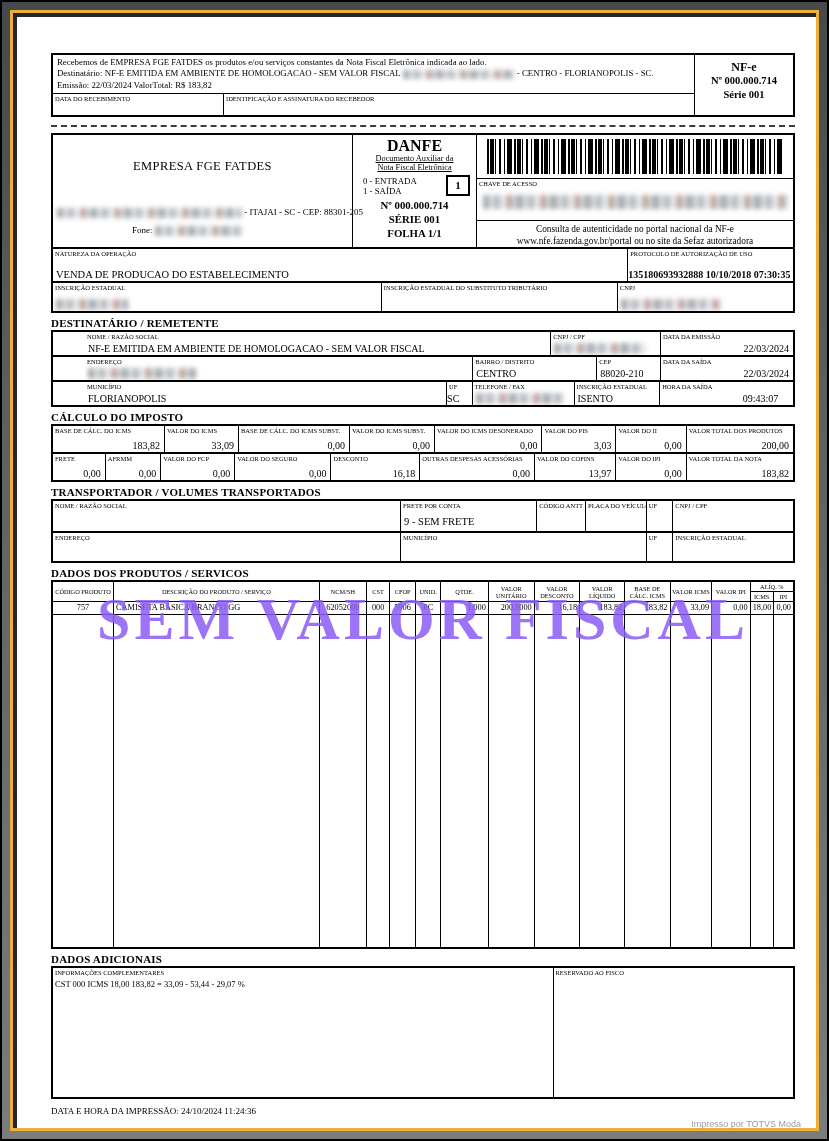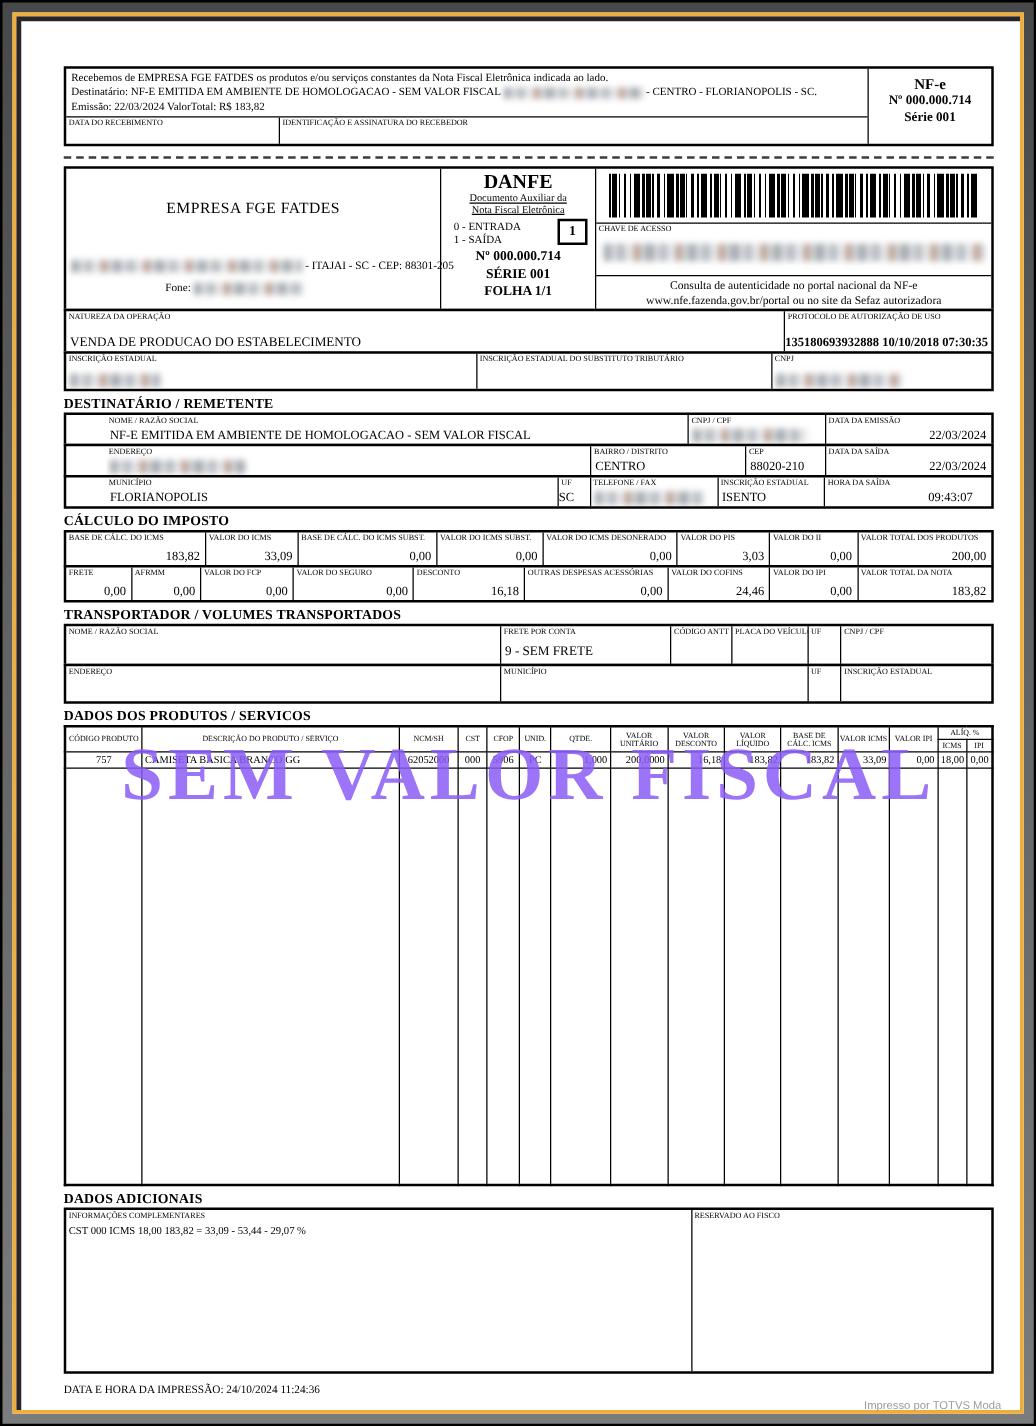--- a/index.html
+++ b/index.html
@@ -297,21 +297,21 @@
     <div class="cell" style="width:12%;">
           <span class="lbl">DESCONTO</span>
           <span class="val num">16,18</span>
         </div>
     <div class="cell" style="width:15.5%;">
           <span class="lbl">OUTRAS DESPESAS ACESSÓRIAS</span>
           <span class="val num">0,00</span>
         </div>
     <div class="cell" style="width:11%;">
           <span class="lbl">VALOR DO COFINS</span>
-          <span class="val num">24,46</span>
+          <span class="val num">13,97</span>
         </div>
     <div class="cell" style="width:9.5%;">
           <span class="lbl">VALOR DO IPI</span>
           <span class="val num">0,00</span>
         </div>
     <div class="cell" style="width:14.5%;">
           <span class="lbl">VALOR TOTAL DA NOTA</span>
           <span class="val num">183,82</span>
         </div>
   </div>

